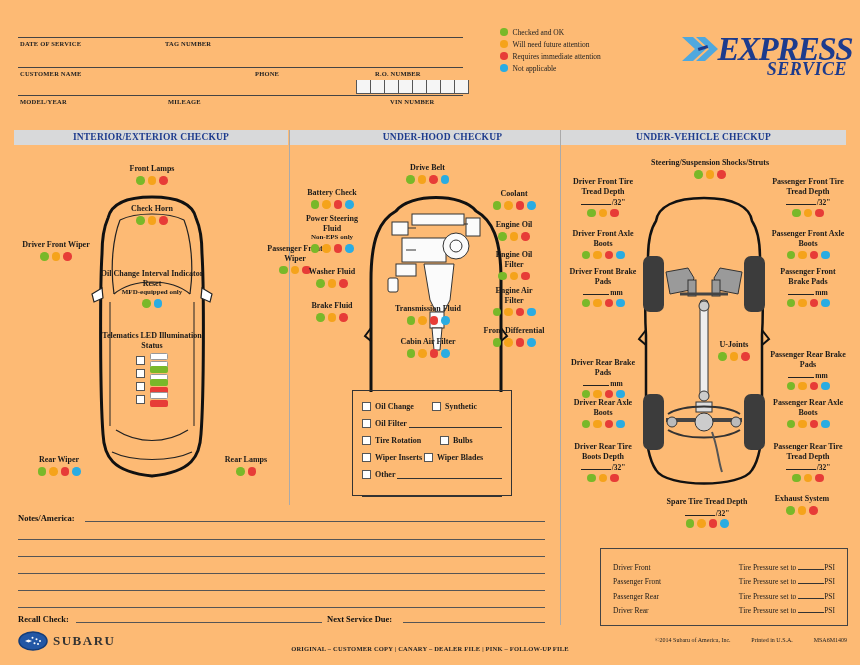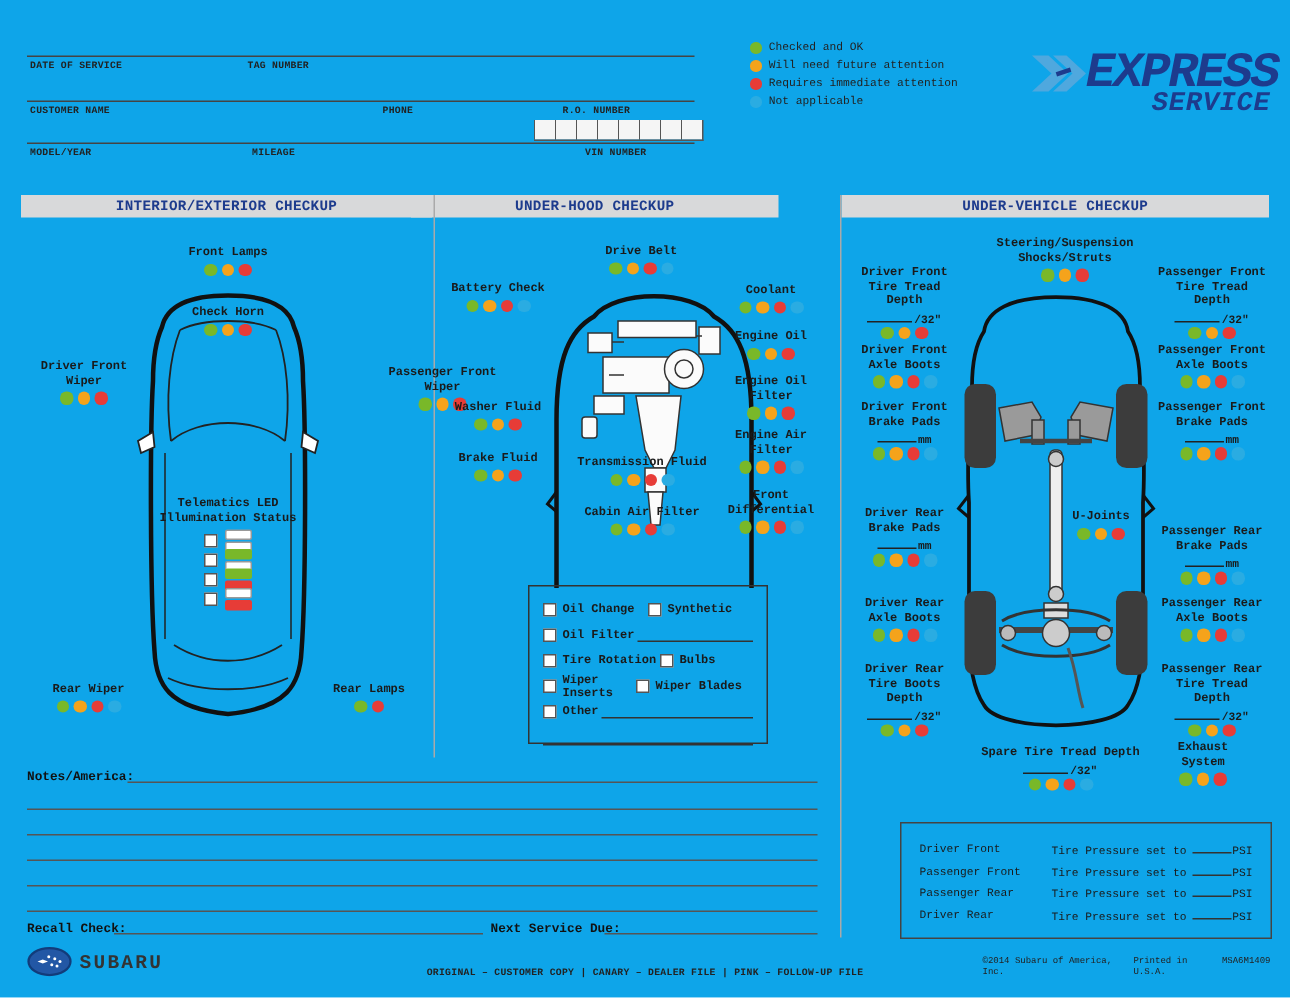--- a/index.html
+++ b/index.html
@@ -1,17 +1,17 @@
 <!DOCTYPE html>
 <html><head>
 <meta charset="utf-8">
 <style>
   html,body{margin:0;padding:0;background:#fff;}
-  #page{position:relative;width:860px;height:665px;background:#0ea5e9;
-        font-family:Liberation Mono, monospace;color:#1a1a1a;overflow:hidden;}
+  #page{position:relative;width:860px;height:665px;background:#fdba74;
+        font-family:Liberation Serif, serif;color:#1a1a1a;overflow:hidden;}
 
   
   .fline{position:absolute;border-top:1px solid #444;height:0;}
   .flabel{position:absolute;font-size:6.5px;font-weight:bold;letter-spacing:.2px;color:#222;}
   #vin-comb{position:absolute;left:356px;top:80px;width:112px;height:13px;
     border-bottom:1px solid #555;border-right:1px solid #555;
     background:repeating-linear-gradient(90deg,#555 0 1px,#f5f5f5 1px 14px);}
 
   
   #legend{position:absolute;left:500px;top:26px;}
@@ -127,21 +127,21 @@
         <path d="M0,3 h11 l13,12 l-13,12 H0 l13,-12 Z" fill="#4fa8de"></path>
         <path d="M14,3 h9 l13,12 l-13,12 h-9 l13,-12 Z" fill="#4fa8de"></path>
         <rect x="16" y="12.5" width="10" height="3" fill="#1d3b8d" transform="rotate(-18 21 14)"></rect>
       </svg>
       <span class="xp-text">EXPRESS</span>
     </div>
     <div class="xp-sub">SERVICE</div>
   </div>
 
   <div class="colhdr" style="left:14px;width:274px;">INTERIOR/EXTERIOR CHECKUP</div>
-  <div class="colhdr" style="left:274px;width:245px;">UNDER-HOOD CHECKUP</div>
+  <div class="colhdr" style="left:290px;width:245px;padding-left:30px;">UNDER-HOOD CHECKUP</div>
   <div class="colhdr" style="left:561px;width:285px;">UNDER-VEHICLE CHECKUP</div>
   <div class="vdiv" style="left:289px;top:130px;height:375px;"></div>
   <div class="vdiv" style="left:560px;top:130px;height:495px;"></div>
 
   <svg class="illus" style="left:88px;top:190px;" width="128" height="296" viewBox="0 0 128 296">
     <path d="M64,7 C92,7 105,15 108,28 C112,37 114,48 114,64 C116,95 116,205 113,244 C112,266 104,282 64,286 C24,282 16,266 15,244 C12,205 12,95 14,64 C14,48 16,37 20,28 C23,15 36,7 64,7 Z" fill="none" stroke="#111" stroke-width="3"></path>
     <path d="M32,30 C48,22 80,22 96,30" fill="none" stroke="#222" stroke-width="1.2"></path>
     <path d="M26,104 C45,88 83,88 102,104" fill="none" stroke="#222" stroke-width="1.2"></path>
     <path d="M26,104 C22,76 25,48 32,30" fill="none" stroke="#222" stroke-width="1.2"></path>
     <path d="M102,104 C106,76 103,48 96,30" fill="none" stroke="#222" stroke-width="1.2"></path>
@@ -160,20 +160,25 @@
     <div>Check Horn</div>
     <div class="dots"><span class="dot" style="background: rgb(121, 184, 41);"></span><span class="dot" style="background: rgb(245, 163, 27);"></span><span class="dot" style="background: rgb(231, 60, 55);"></span></div>
   </div>
   <div class="item" style="left:20px;top:240px;width:72px;">
     <div>Driver Front Wiper</div>
     <div class="dots"><span class="dot" style="background: rgb(121, 184, 41);"></span><span class="dot" style="background: rgb(245, 163, 27);"></span><span class="dot" style="background: rgb(231, 60, 55);"></span></div>
   </div>
   <div class="item" style="left:208px;top:244px;width:78px;margin-left:48px;">
     <div>Passenger Front Wiper</div>
     <div class="dots"><span class="dot" style="background: rgb(121, 184, 41);"></span><span class="dot" style="background: rgb(245, 163, 27);"></span><span class="dot" style="background: rgb(231, 60, 55);"></span></div>
+  </div>
+  <div class="item" style="left:99px;top:269px;width:106px;">
+    <div>Oil Change Interval Indicator Reset</div>
+    <div class="isub">MFD-equipped only</div>
+    <div class="dots"><span class="dot" style="background: rgb(121, 184, 41);"></span><span class="dot" style="background: rgb(42, 172, 226);"></span></div>
   </div>
   <div class="item" style="left:97px;top:331px;width:110px;">
     <div>Telematics LED Illumination Status</div>
     <div id="led-rows">
         <div class="led-row">
           <span class="cb"></span>
           <span class="led">
             <span class="led-bar" style="background: rgb(255, 255, 255); border: 1px solid rgb(153, 153, 153);"></span>
             <span class="led-bar" style="background: rgb(255, 255, 255); border: 1px solid rgb(153, 153, 153);"></span>
           </span>
@@ -228,20 +233,25 @@
       <path d="M46,48 h8 M102,44 h4 M54,70 h-10"></path>
     </g>
   </svg>
 
   <div class="item" style="left:385px;top:163px;width:85px;">
     <div>Drive Belt</div>
     <div class="dots"><span class="dot" style="background: rgb(121, 184, 41);"></span><span class="dot" style="background: rgb(245, 163, 27);"></span><span class="dot" style="background: rgb(231, 60, 55);"></span><span class="dot" style="background: rgb(42, 172, 226);"></span></div>
   </div>
   <div class="item" style="left:293px;top:188px;width:78px;">
     <div>Battery Check</div>
+    <div class="dots"><span class="dot" style="background: rgb(121, 184, 41);"></span><span class="dot" style="background: rgb(245, 163, 27);"></span><span class="dot" style="background: rgb(231, 60, 55);"></span><span class="dot" style="background: rgb(42, 172, 226);"></span></div>
+  </div>
+  <div class="item" style="left:301px;top:214px;width:62px;">
+    <div>Power Steering Fluid</div>
+    <div class="isub">Non-EPS only</div>
     <div class="dots"><span class="dot" style="background: rgb(121, 184, 41);"></span><span class="dot" style="background: rgb(245, 163, 27);"></span><span class="dot" style="background: rgb(231, 60, 55);"></span><span class="dot" style="background: rgb(42, 172, 226);"></span></div>
   </div>
   <div class="item" style="left:293px;top:267px;width:78px;">
     <div>Washer Fluid</div>
     <div class="dots"><span class="dot" style="background: rgb(121, 184, 41);"></span><span class="dot" style="background: rgb(245, 163, 27);"></span><span class="dot" style="background: rgb(231, 60, 55);"></span></div>
   </div>
   <div class="item" style="left:293px;top:301px;width:78px;">
     <div>Brake Fluid</div>
     <div class="dots"><span class="dot" style="background: rgb(121, 184, 41);"></span><span class="dot" style="background: rgb(245, 163, 27);"></span><span class="dot" style="background: rgb(231, 60, 55);"></span></div>
   </div>
@@ -380,21 +390,21 @@
   </div>
   <div class="item" style="left:770px;top:267px;width:76px;">
     <div>Passenger Front Brake Pads</div>
     <div class="measure"><span class="wline mm"></span><span>mm</span></div>
     <div class="dots"><span class="dot" style="background: rgb(121, 184, 41);"></span><span class="dot" style="background: rgb(245, 163, 27);"></span><span class="dot" style="background: rgb(231, 60, 55);"></span><span class="dot" style="background: rgb(42, 172, 226);"></span></div>
   </div>
   <div class="item" style="left:702px;top:340px;width:64px;">
     <div>U-Joints</div>
     <div class="dots"><span class="dot" style="background: rgb(121, 184, 41);"></span><span class="dot" style="background: rgb(245, 163, 27);"></span><span class="dot" style="background: rgb(231, 60, 55);"></span></div>
   </div>
-  <div class="item" style="left:568px;top:338px;width:70px;">
+  <div class="item" style="left:568px;top:358px;width:70px;">
     <div>Driver Rear Brake Pads</div>
     <div class="measure"><span class="wline mm"></span><span>mm</span></div>
     <div class="dots"><span class="dot" style="background: rgb(121, 184, 41);"></span><span class="dot" style="background: rgb(245, 163, 27);"></span><span class="dot" style="background: rgb(231, 60, 55);"></span><span class="dot" style="background: rgb(42, 172, 226);"></span></div>
   </div>
   <div class="item" style="left:770px;top:350px;width:76px;">
     <div>Passenger Rear Brake Pads</div>
     <div class="measure"><span class="wline mm"></span><span>mm</span></div>
     <div class="dots"><span class="dot" style="background: rgb(121, 184, 41);"></span><span class="dot" style="background: rgb(245, 163, 27);"></span><span class="dot" style="background: rgb(231, 60, 55);"></span><span class="dot" style="background: rgb(42, 172, 226);"></span></div>
   </div>
   <div class="item" style="left:568px;top:398px;width:70px;">

